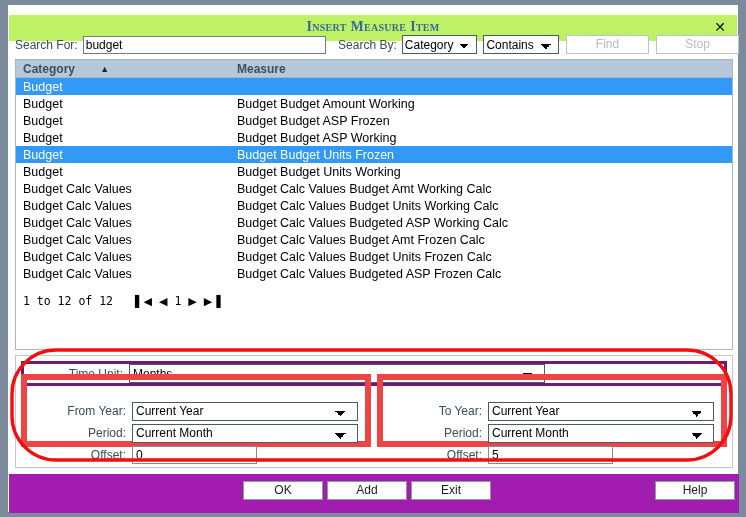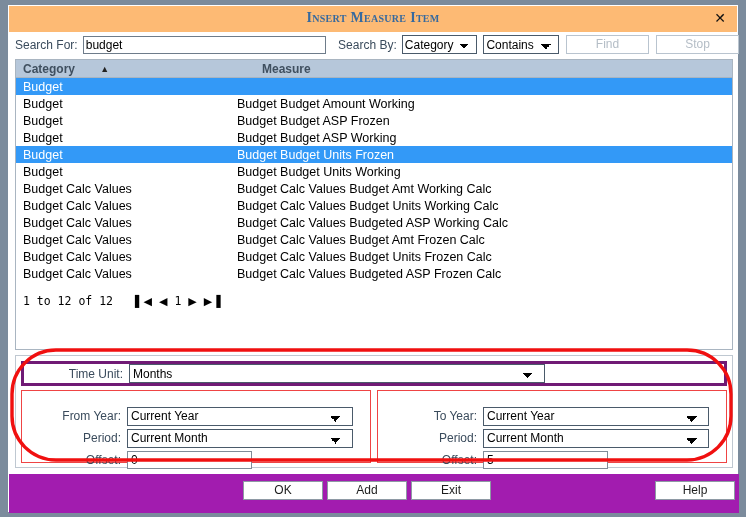--- a/index.html
+++ b/index.html
@@ -19,21 +19,22 @@
     left: 8px; top: 5px;
     width: 730px; height: 507px;
     background: #ffffff;
     border: 1px solid #ffffff;
   }
 
   
   #titlebar {
     position: relative;
     height: 26px;
-    background: #fdba74;
+    background: #bef264;
+    margin-top: 9px;
   }
   #title-text {
     position: absolute;
     left: 0; right: 0; top: 4px;
     text-align: center;
     color: #36699e;
     font-family: "Liberation Serif", serif;
     font-variant: small-caps;
     font-weight: bold;
     font-size: 14px;
@@ -118,21 +119,20 @@
   }
   #list-header {
     height: 18px;
     background: #b6c7da;
     display: flex;
     align-items: center;
     font-size: 12px;
     font-weight: bold;
     color: #3f4f5f;
     border-bottom: 1px solid #a9b5c1;
-    gap: 25px;
   }
   .col-cat { width: 219px; padding-left: 7px; position: relative; }
   .col-meas { flex: 1; padding-left: 2px; }
   #sort-arrow {
     display: inline-block;
     margin-left: 22px;
     font-size: 9px;
     color: #222;
     vertical-align: 1px;
   }
@@ -209,24 +209,24 @@
       linear-gradient(135deg, #000 50%, transparent 50%);
     background-position:
       calc(100% - 16px) 8px,
       calc(100% - 11px) 8px;
     background-size: 6px 6px, 6px 6px;
     background-repeat: no-repeat;
   }
 
   .year-box {
     position: absolute;
-    top: 34px;
+    top: 18px;
     width: 350px; height: 73px;
-    border: 1px solid #ef4444;
-    padding-top: 14px;
+    border: 6px solid #ef4444;
+    padding-top: 20px;
   }
   #from-box { left: 5px; }
   #to-box { left: 361px; }
 
   .fld-row {
     height: 22px;
     display: flex;
     align-items: center;
   }
   .fld-label {

